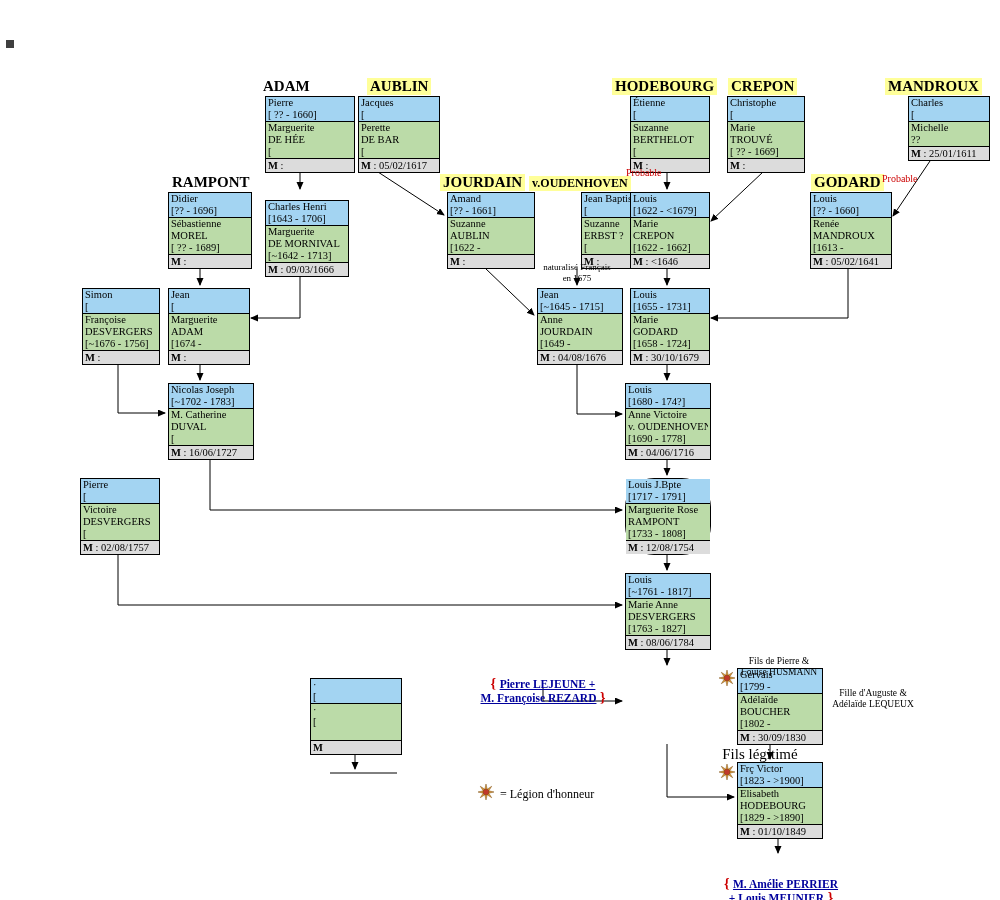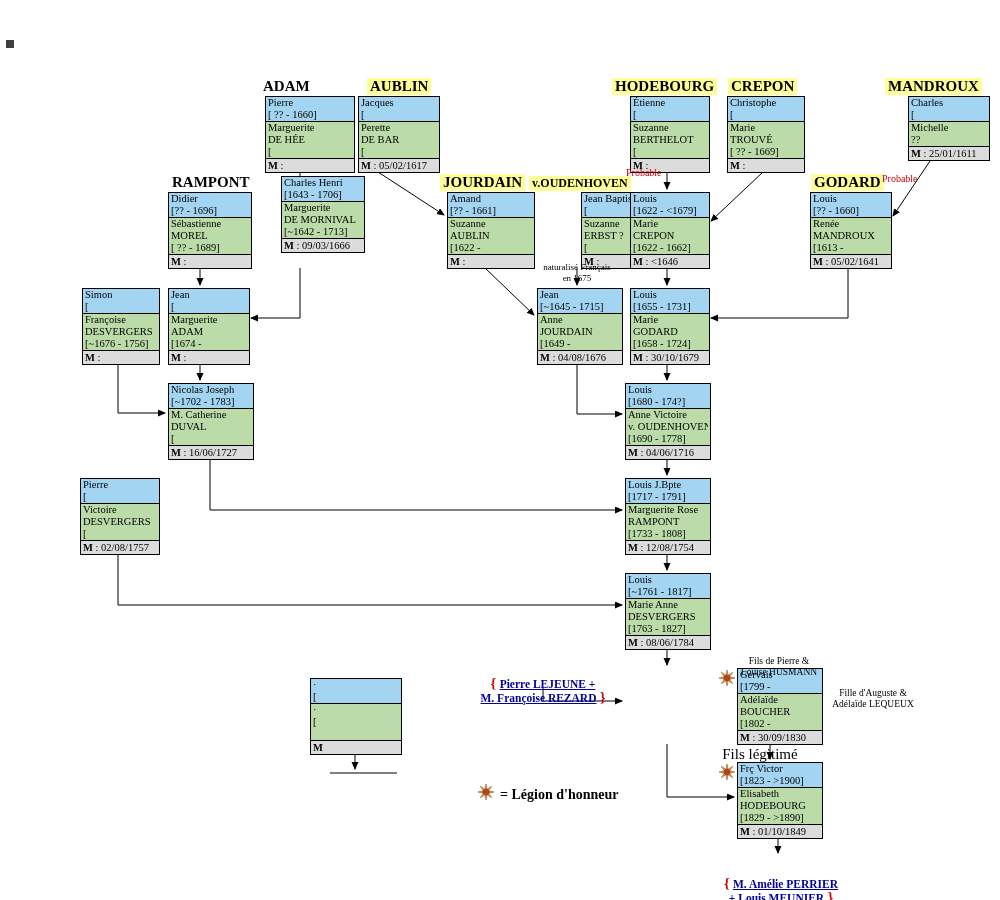--- a/index.html
+++ b/index.html
@@ -14,21 +14,21 @@
   .sec.wife{background:var(--green,#BBDBA8);}
   .sec.marriage{background:var(--gray,#DCDCDC);border-bottom:none;height:13px;line-height:13px;white-space:nowrap;overflow:hidden;}
   .line{height:12px;white-space:nowrap;overflow:hidden;}
   svg.connectors{position:absolute;left:0;top:0;pointer-events:none;}
   .note{position:absolute;font-size:10px;line-height:11px;text-align:center;white-space:nowrap;}
   .couple{position:absolute;text-align:center;font-weight:bold;font-size:11.5px;line-height:14px;
           color:var(--coupleblue,#00009C);white-space:nowrap;cursor:pointer;margin-top:20px;}
   .couple .nm{text-decoration:underline;}
   .couple .brace{color:var(--red,#CC0000);text-decoration:none;font-size:14px;}
   .medal{position:absolute;width:16px;height:16px;}
-  .legendlabel{position:absolute;font-size:14px;white-space:nowrap;font-weight:bold;}
+  .legendlabel{position:absolute;font-size:12px;white-space:nowrap;}
   .cornermark{position:absolute;left:6px;top:40px;width:8px;height:8px;background:#3F3F3F;}
 </style>
 </head>
 <body>
 
 <div id="canvas">
   <div class="cornermark"></div>
 
   <svg id="connectors" class="connectors" width="1000" height="900">
     <defs>
@@ -138,21 +138,21 @@
         <div class="line">Didier</div>
         <div class="line">[?? - 1696]</div>
       </div>
       <div class="sec wife">
         <div class="line">Sébastienne</div>
         <div class="line">MOREL</div>
         <div class="line">[ ?? - 1689]</div>
       </div>
       <div class="sec marriage"><b>M</b> :</div>
     </div>
-    <div class="fbox" style="left: 265px; top: 176px; width: 82px; margin-left: 16px;">
+    <div class="fbox" style="left: 265px; top: 200px; width: 82px;">
       <div class="sec husband">
         <div class="line">Charles Henri</div>
         <div class="line">[1643 - 1706]</div>
       </div>
       <div class="sec wife">
         <div class="line">Marguerite</div>
         <div class="line">DE MORNIVAL</div>
         <div class="line">[~1642 - 1713]</div>
       </div>
       <div class="sec marriage"><b>M</b> : 09/03/1666</div>
@@ -282,21 +282,21 @@
         <div class="line">Pierre</div>
         <div class="line">[</div>
       </div>
       <div class="sec wife">
         <div class="line">Victoire</div>
         <div class="line">DESVERGERS</div>
         <div class="line">[</div>
       </div>
       <div class="sec marriage"><b>M</b> : 02/08/1757</div>
     </div>
-    <div class="fbox" style="left: 625px; top: 478px; width: 84px;">
+    <div class="fbox" style="left: 625px; top: 478px; width: 84px; border-radius: 29px;">
       <div class="sec husband">
         <div class="line">Louis J.Bpte</div>
         <div class="line">[1717 - 1791]</div>
       </div>
       <div class="sec wife">
         <div class="line">Marguerite Rose</div>
         <div class="line">RAMPONT</div>
         <div class="line">[1733 - 1808]</div>
       </div>
       <div class="sec marriage"><b>M</b> : 12/08/1754</div>

